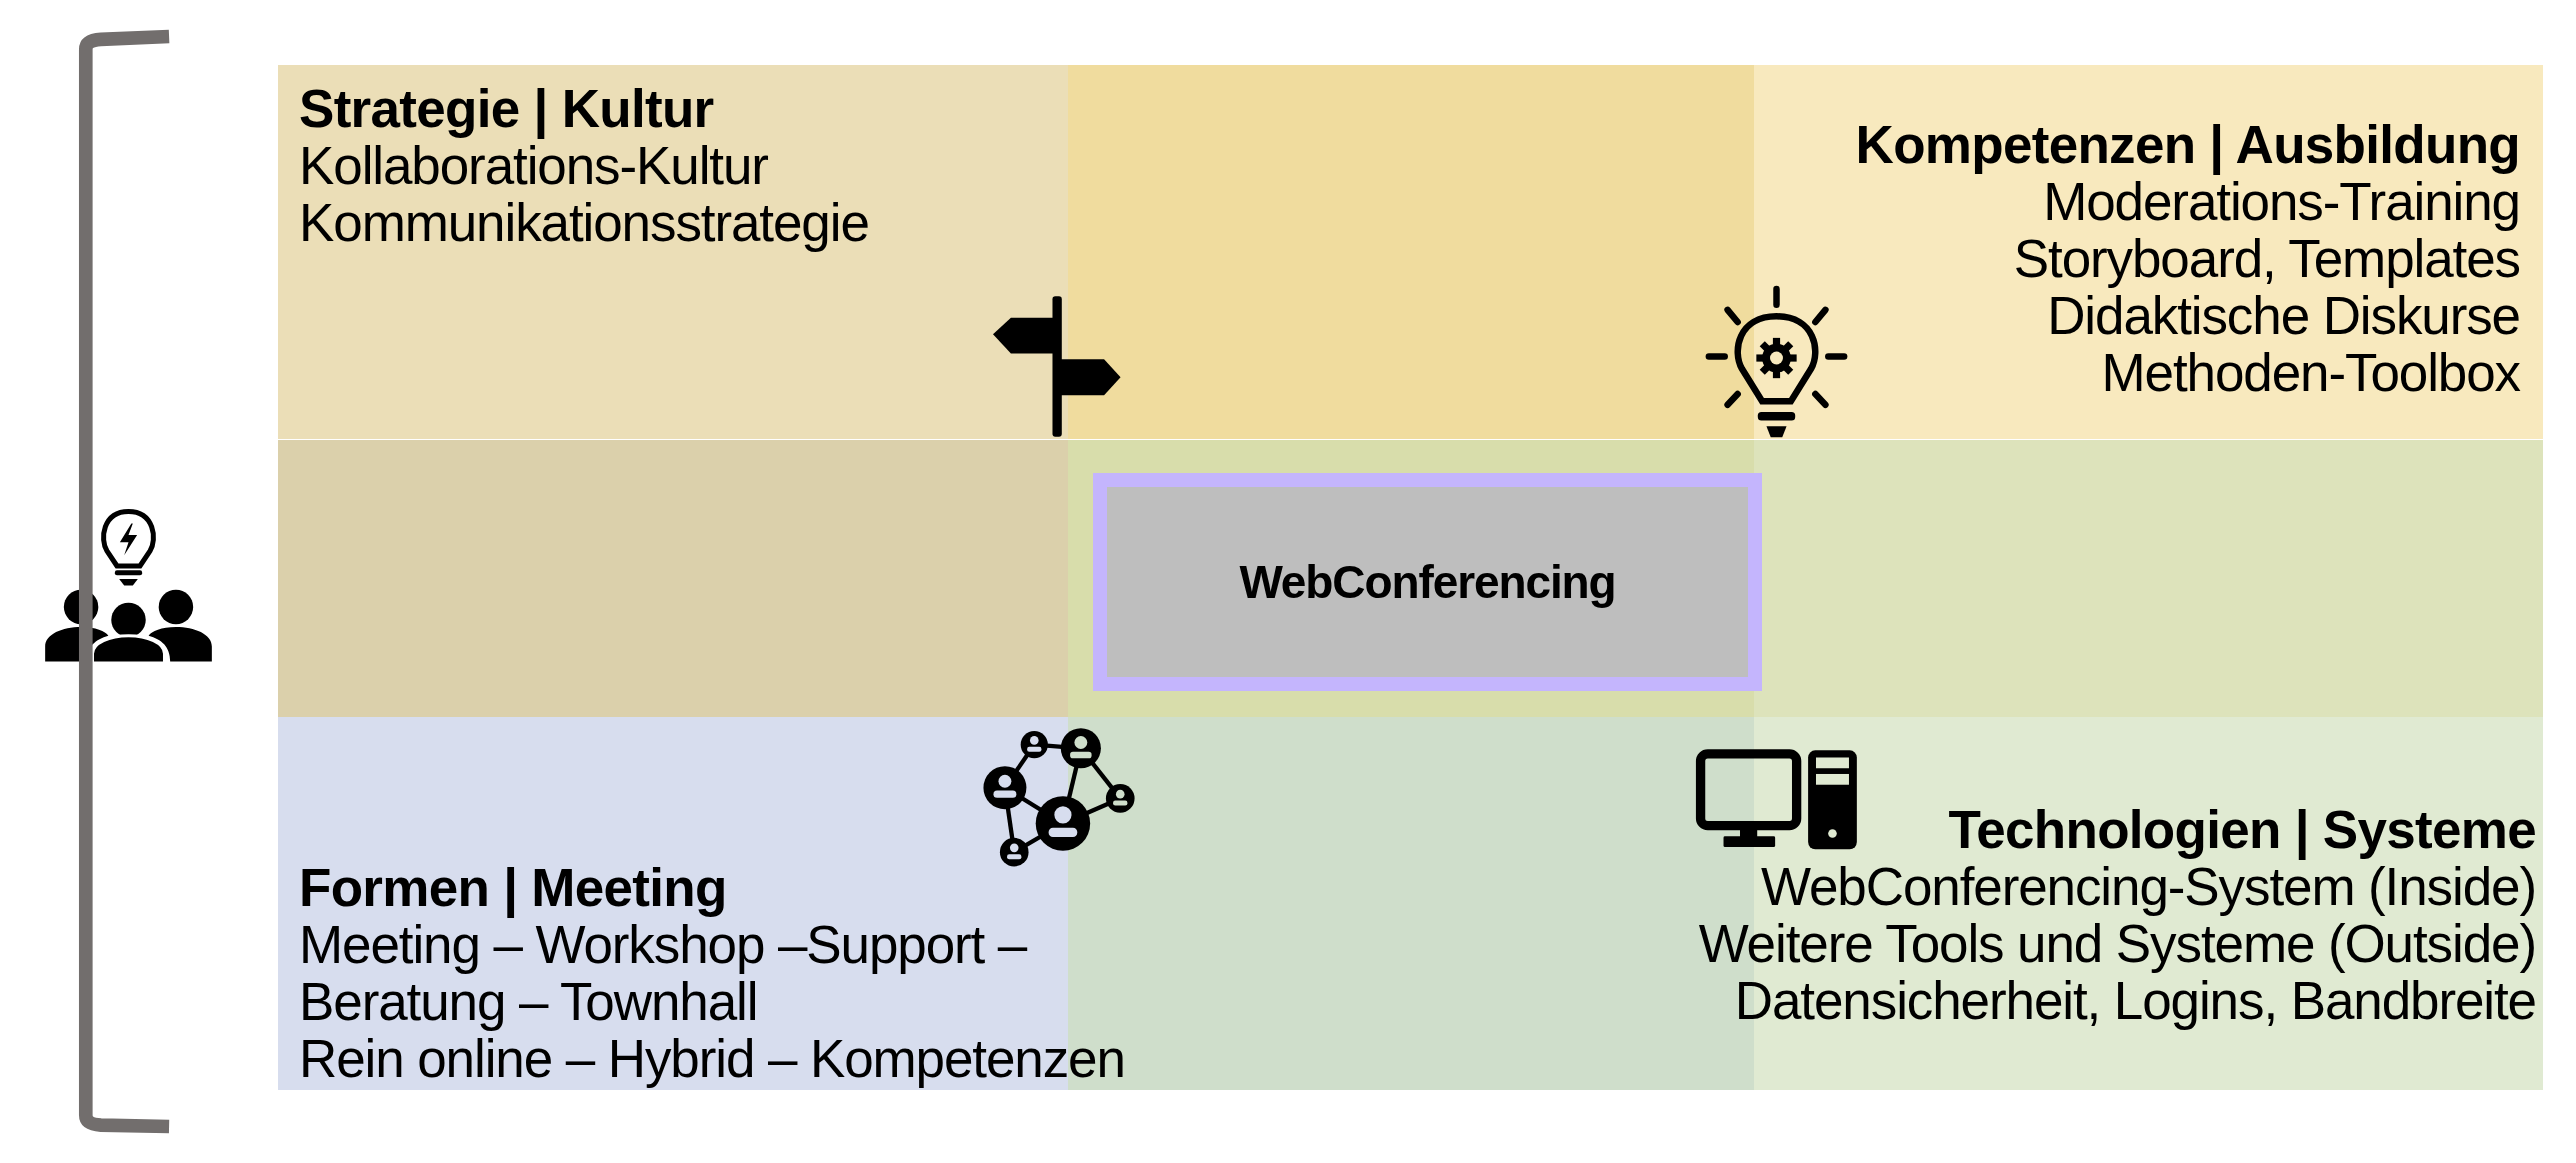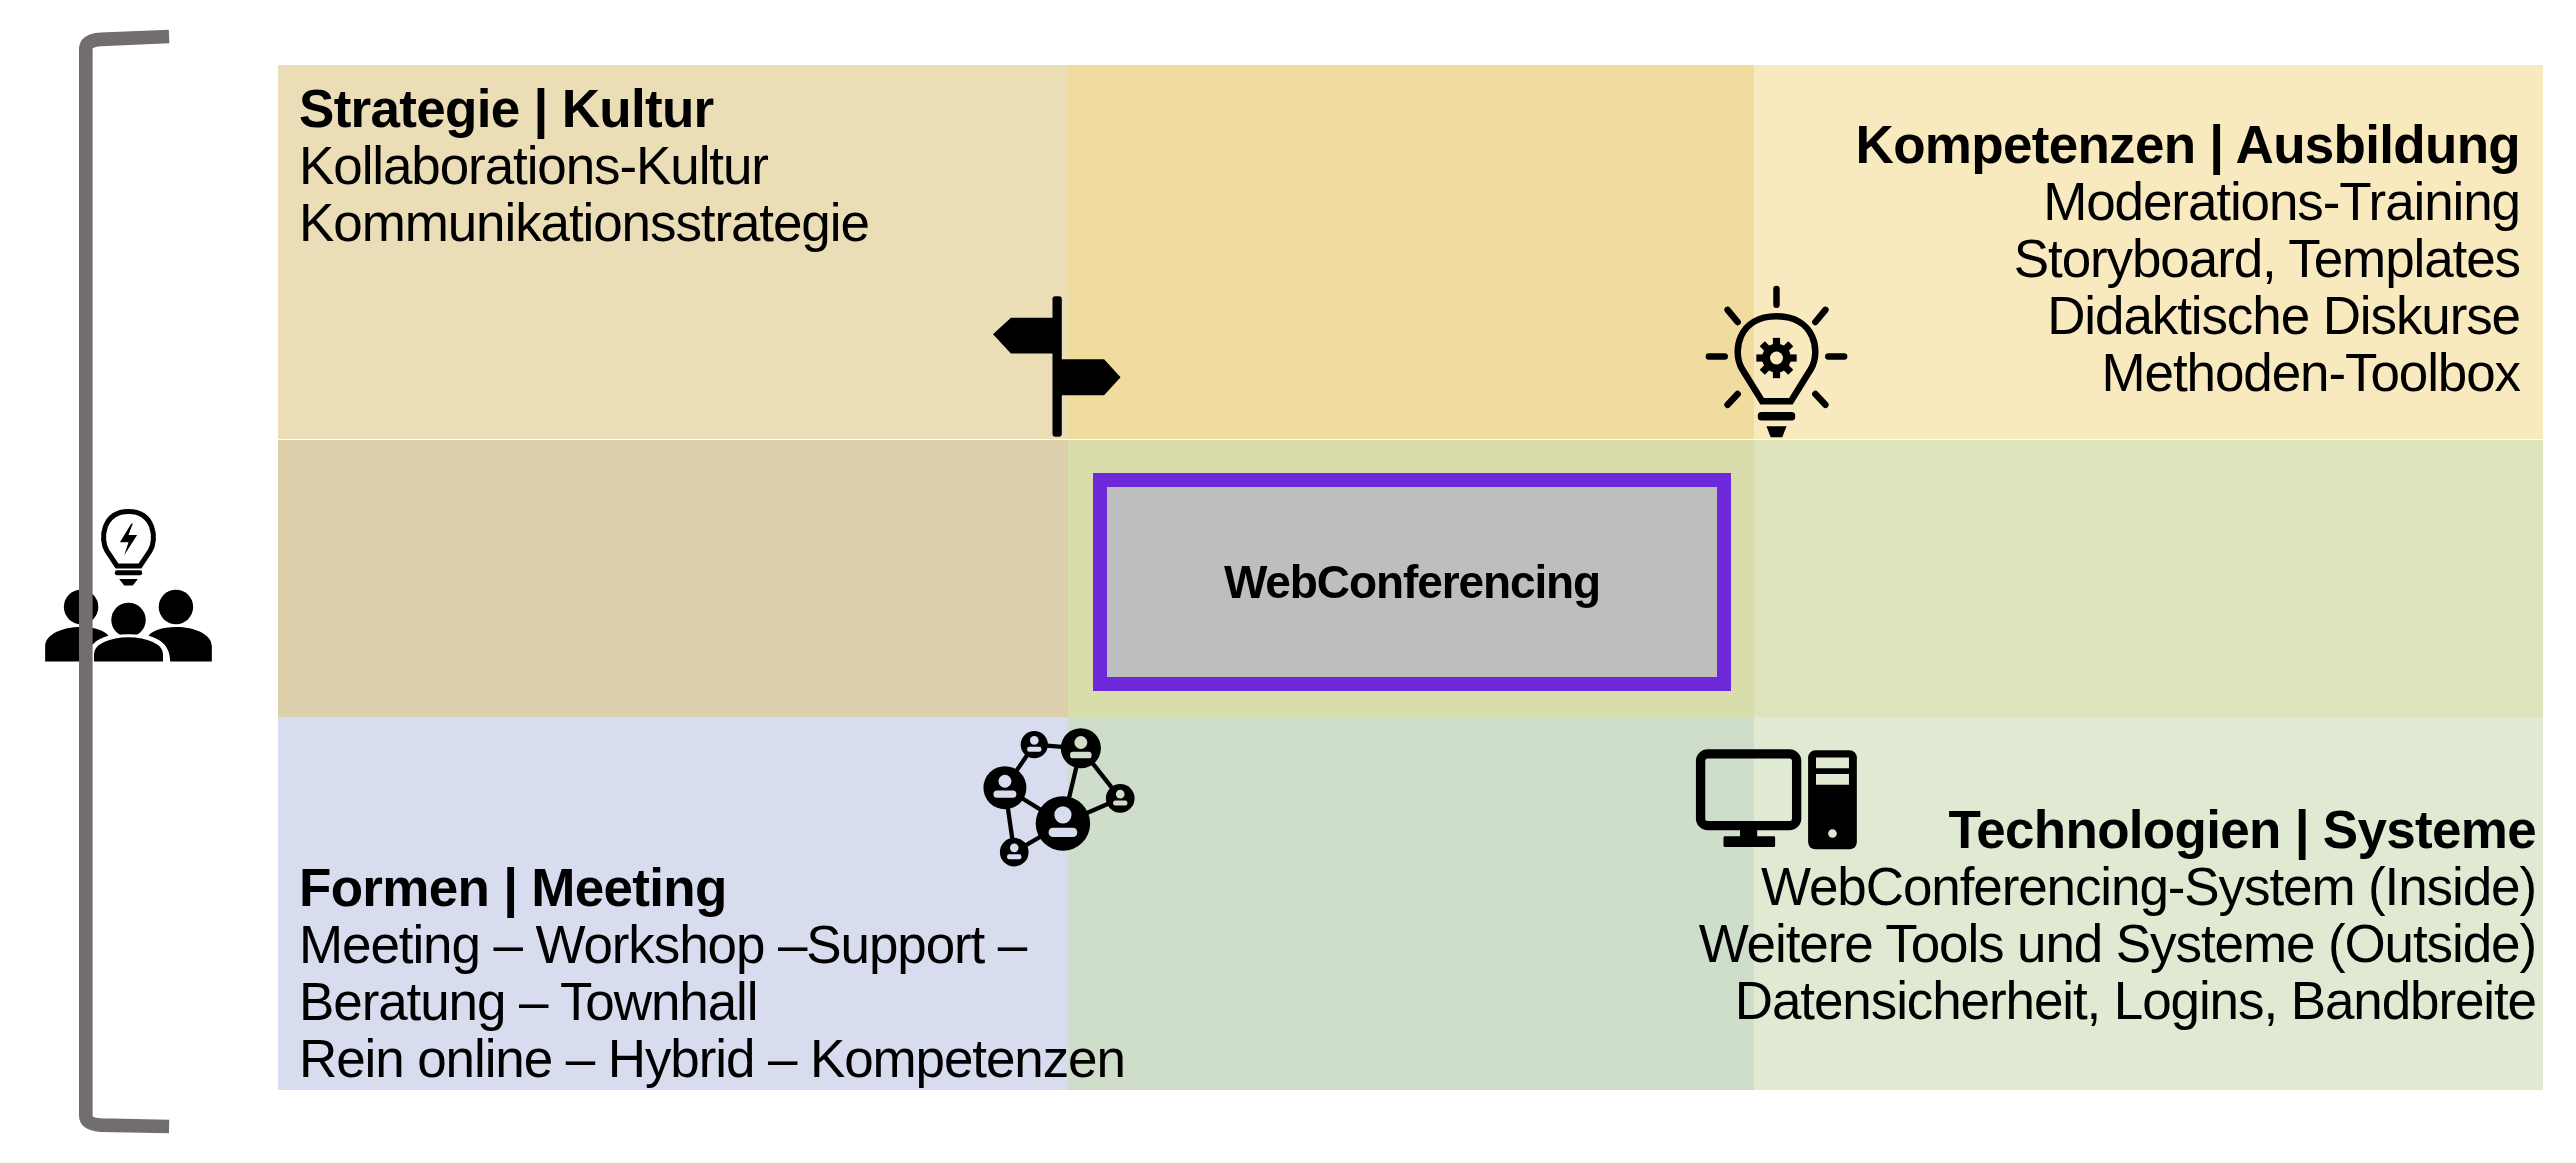--- a/index.html
+++ b/index.html
@@ -4,21 +4,21 @@
 <style>
   html, body { margin: 0; padding: 0; background: #ffffff; }
   body { width: 2576px; height: 1163px; position: relative; overflow: hidden;
          font-family: "Liberation Sans", sans-serif; color: #000; }
   .cell { position: absolute; }
   .txt { position: absolute; font-size: 53px; line-height: 57px; white-space: nowrap;
          letter-spacing: -1.1px; }
   .txt .hd { font-weight: bold; letter-spacing: -0.7px; }
   .txt.right { text-align: right; }
   .center-outer { position: absolute; left: 1093px; top: 473px; width: 638px; height: 218px;
-                  background: #6d28d9; }
+                  background: #c4b5fd; padding-left: 31px; }
   .center-inner { position: absolute; left: 13.6px; top: 13.6px; right: 13.6px; bottom: 13.6px;
                   background: #BEBEBE; display: flex; align-items: center; justify-content: center; }
   .center-label { font-weight: bold; font-size: 46px; letter-spacing: -1.1px; }
   svg { position: absolute; overflow: visible; }
 </style>
 </head>
 <body>
 
 <div class="cell" style="left:278px;top:65px;width:790px;height:374px;background:#EBDEB7;"></div>
 <div class="cell" style="left:1068px;top:65px;width:686px;height:374px;background:#F0DC9E;"></div>

